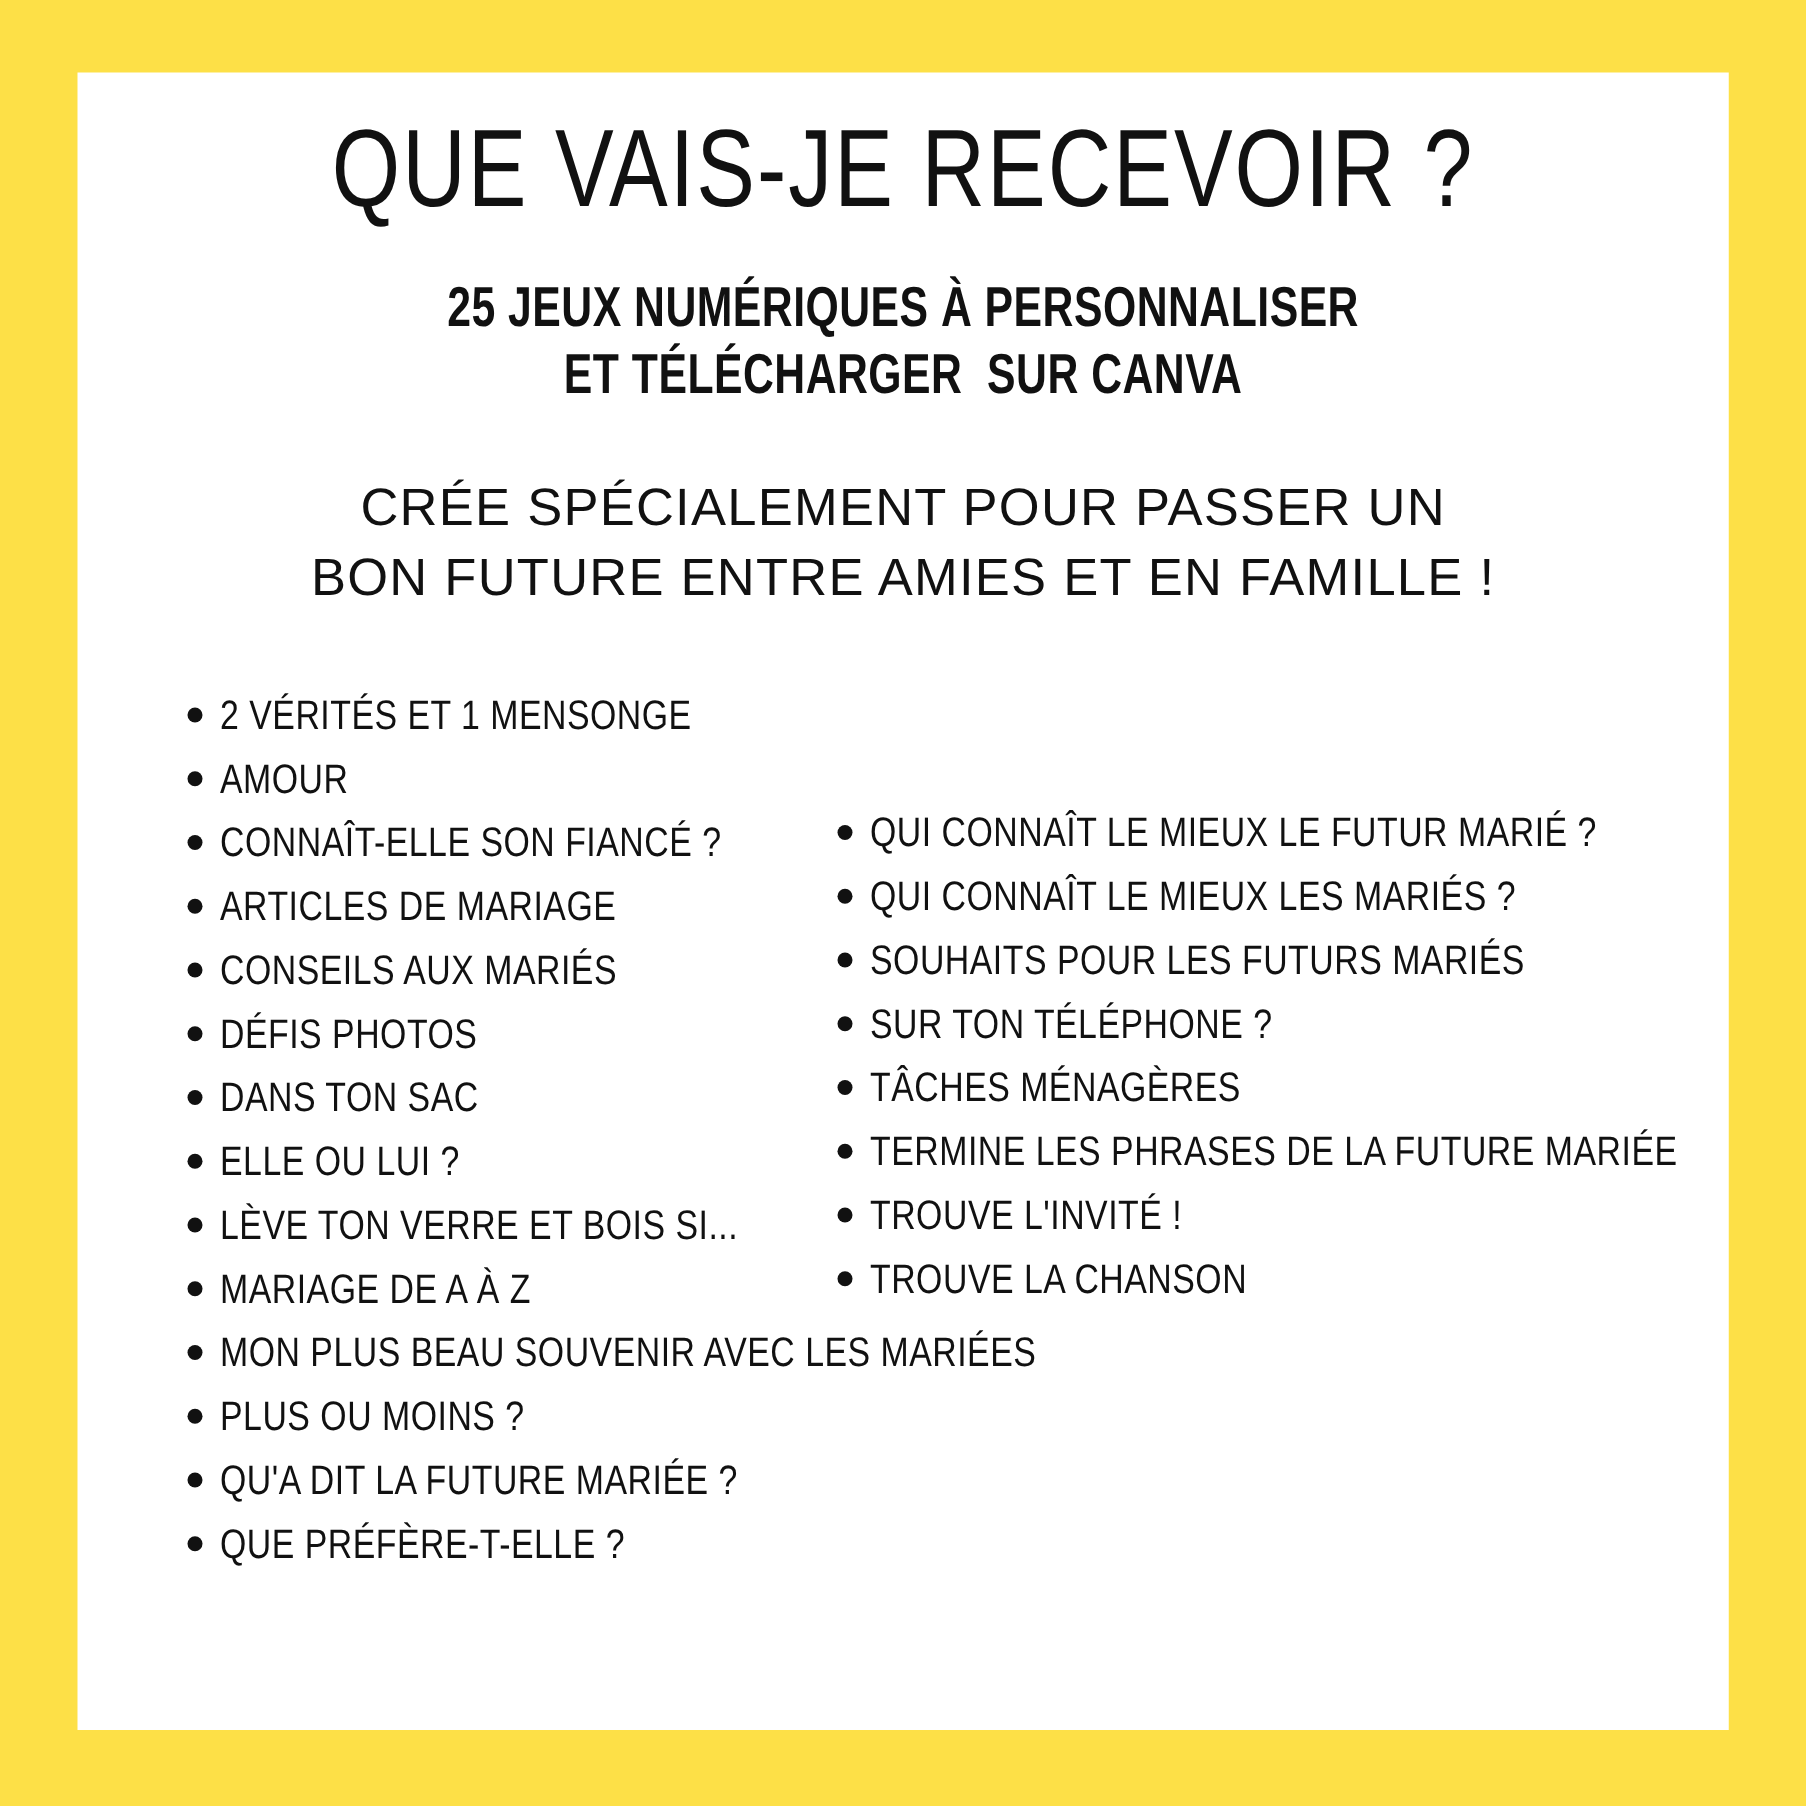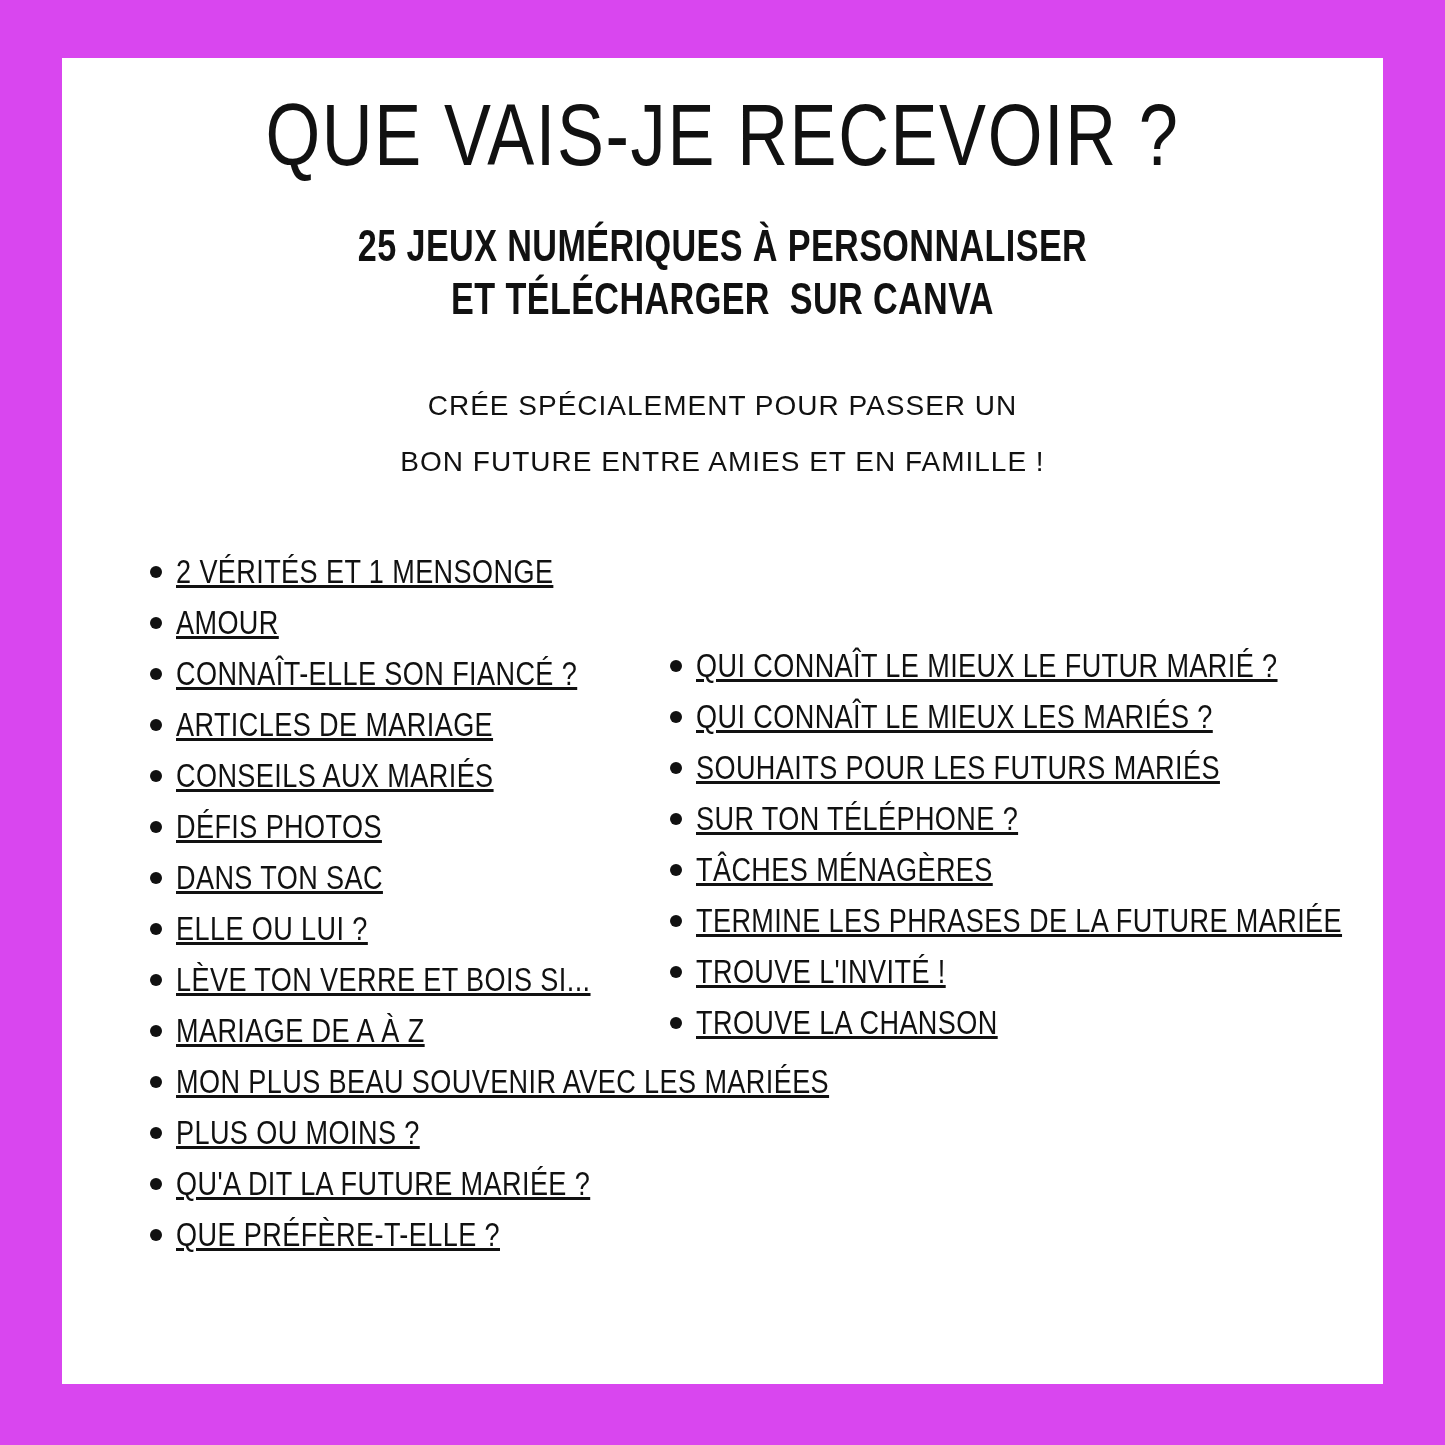--- a/index.html
+++ b/index.html
@@ -1,20 +1,20 @@
 <!DOCTYPE html>
 <html><head>
 <meta charset="utf-8">
 <style>
   html, body { margin: 0; padding: 0; }
   .page {
     position: relative;
     width: 1445px;
     height: 1445px;
-    background: #d946ef;
+    background: #fde047;
     font-family: "Liberation Sans", sans-serif;
     color: #111111;
     overflow: hidden;
   }
   .card {
     position: absolute;
     left: 62px;
     top: 58px;
     width: 1321px;
     height: 1326px;
@@ -44,32 +44,31 @@
     font-weight: 700;
     letter-spacing: 0.5px;
     transform: scaleX(0.76);
   }
   .tagline {
     position: absolute;
     left: 0;
     top: 378px;
     width: 100%;
     text-align: center;
-    font-size: 28px;
+    font-size: 42px;
     line-height: 56px;
     font-weight: 400;
     letter-spacing: 1px;
   }
   .line { white-space: pre-wrap; }
   .game-list {
     position: absolute;
     list-style: none;
     margin: 0;
     padding: 0;
-    text-decoration: underline;
   }
   .game-list.left  { left: 150px; top: 546px; }
   .game-list.right { left: 670px; top: 640px; }
   .game-list li {
     display: flex;
     align-items: center;
     height: 51px;
   }
   .dot {
     width: 12px;

